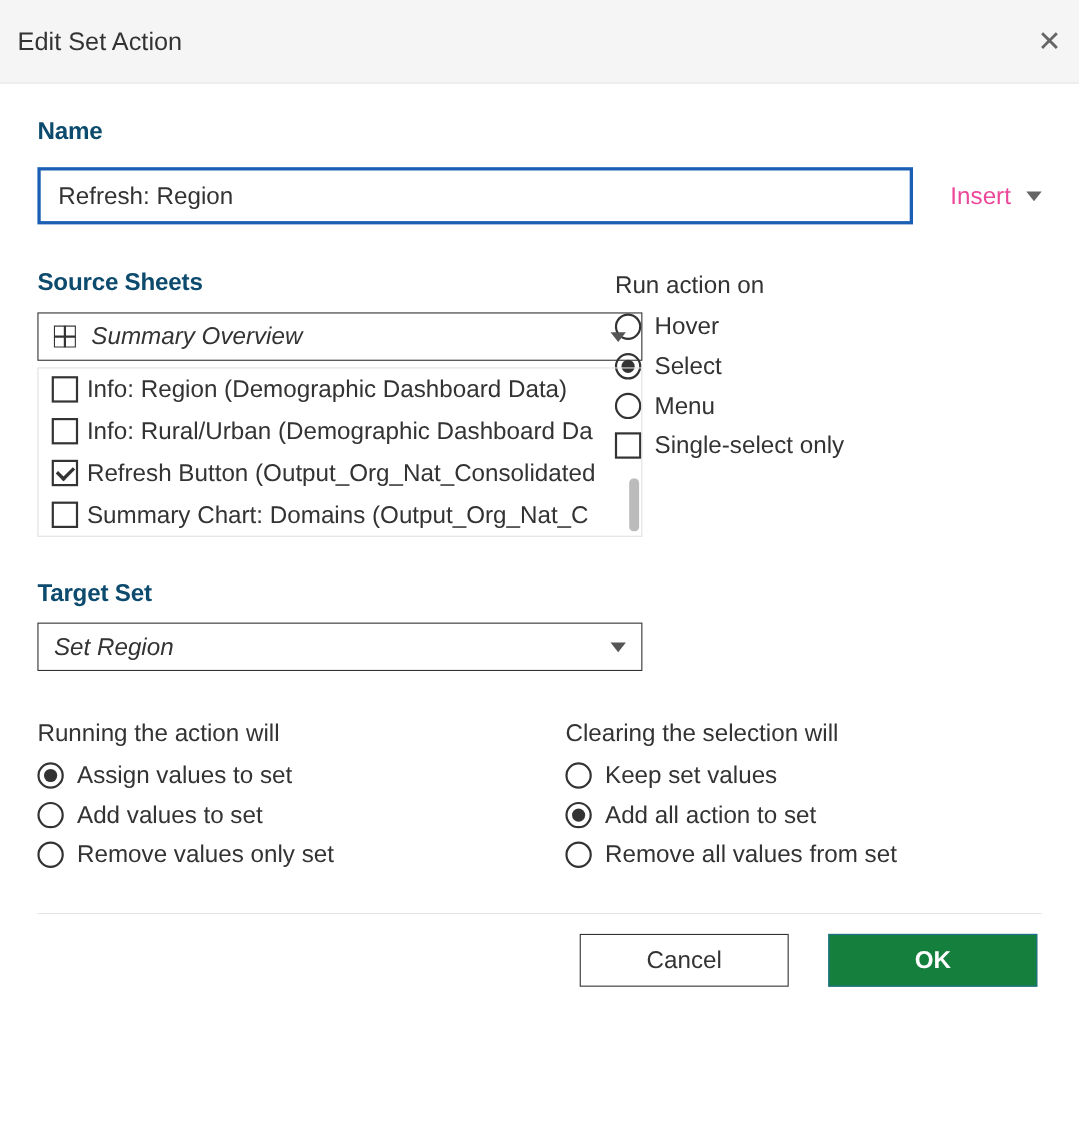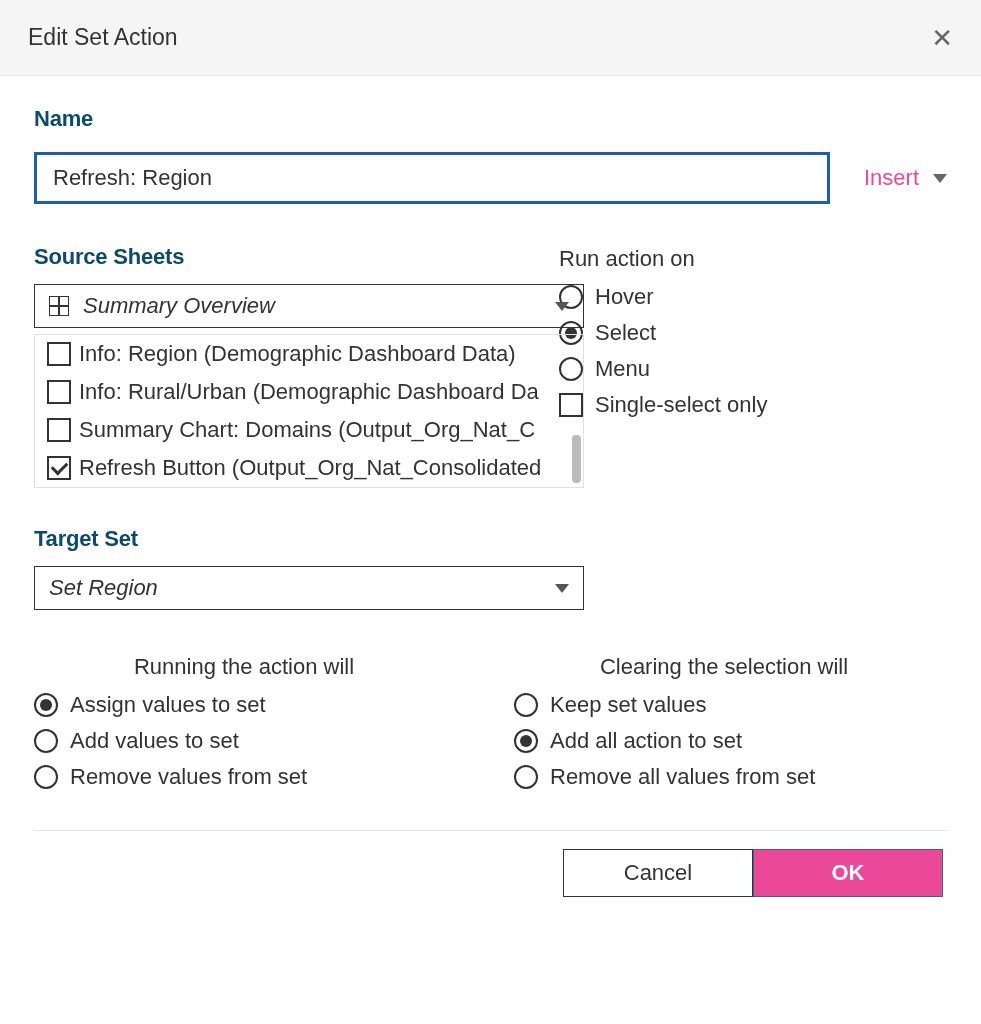--- a/index.html
+++ b/index.html
@@ -7,23 +7,23 @@
   body {
     font-family: -apple-system, "Helvetica Neue", Arial, sans-serif;
     font-size: 20px;
     color: #333;
     background: #fff;
     width: 981px;
   }
   .header {
     background: #f5f5f5;
     display: flex;
-    align-items: flex-end;
+    align-items: flex-start;
     justify-content: space-between;
-    padding: 24px 28px;
+    padding: 24px 16px;
     border-bottom: 1px solid #e5e5e5;
   }
   .header-title {
     font-size: 23px;
     color: #333;
   }
   .close-x {
     font-size: 26px;
     color: #666;
     cursor: pointer;
@@ -162,49 +162,48 @@
     content: "";
     width: 12px; height: 12px;
     background: #333;
     border-radius: 50%;
   }
   .target-section { margin-bottom: 44px; }
   .two-col-bottom {
     display: flex;
     gap: 60px;
     margin-bottom: 30px;
-    text-align: center;
   }
   .bottom-col { width: 420px; }
   .divider {
     border: none;
     border-top: 1px solid #e5e5e5;
     margin: 0 0 18px 0;
   }
   .footer {
     display: flex;
     justify-content: flex-end;
-    gap: 0;
+    gap: 36px;
     padding-right: 4px;
   }
   .btn {
     min-width: 190px;
     text-align: center;
     padding: 10px 0;
     font-size: 22px;
     cursor: pointer;
   }
   .btn-cancel {
     border: 1px solid #333;
     background: #fff;
     color: #333;
   }
   .btn-ok {
     border: 1px solid #1f6f91;
-    background: #ec4899;
+    background: #15803d;
     color: #fff;
     font-weight: 600;
   }
 </style>
 </head>
 <body>
 
 <div class="header">
   <div class="header-title">Edit Set Action</div>
   <div class="close-x">✕</div>
@@ -240,26 +239,26 @@
       <div class="list-box">
         <div class="list-item">
           <span class="cbox"></span>
           <span>Info: Region (Demographic Dashboard Data)</span>
         </div>
         <div class="list-item">
           <span class="cbox"></span>
           <span>Info: Rural/Urban (Demographic Dashboard Da</span>
         </div>
         <div class="list-item">
+          <span class="cbox checked"></span>
+          <span>Refresh Button (Output_Org_Nat_Consolidated</span>
+        </div>
+        <div class="list-item">
           <span class="cbox"></span>
           <span>Summary Chart: Domains (Output_Org_Nat_C</span>
-        </div>
-        <div class="list-item">
-          <span class="cbox checked"></span>
-          <span>Refresh Button (Output_Org_Nat_Consolidated</span>
         </div>
         <div class="list-scroll-thumb"></div>
       </div>
     </div>
 
     <div class="col-right">
       <div class="sub-label" style="margin-top:2px;">Run action on</div>
 
       <div class="opt-row">
         <span class="radio"></span>
@@ -294,21 +293,21 @@
       <div class="opt-row">
         <span class="radio checked"></span>
         <span>Assign values to set</span>
       </div>
       <div class="opt-row">
         <span class="radio"></span>
         <span>Add values to set</span>
       </div>
       <div class="opt-row">
         <span class="radio"></span>
-        <span>Remove values from set</span>
+        <span>Remove values only set</span>
       </div>
     </div>
 
     <div class="bottom-col">
       <div class="sub-label">Clearing the selection will</div>
       <div class="opt-row">
         <span class="radio"></span>
         <span>Keep set values</span>
       </div>
       <div class="opt-row">

